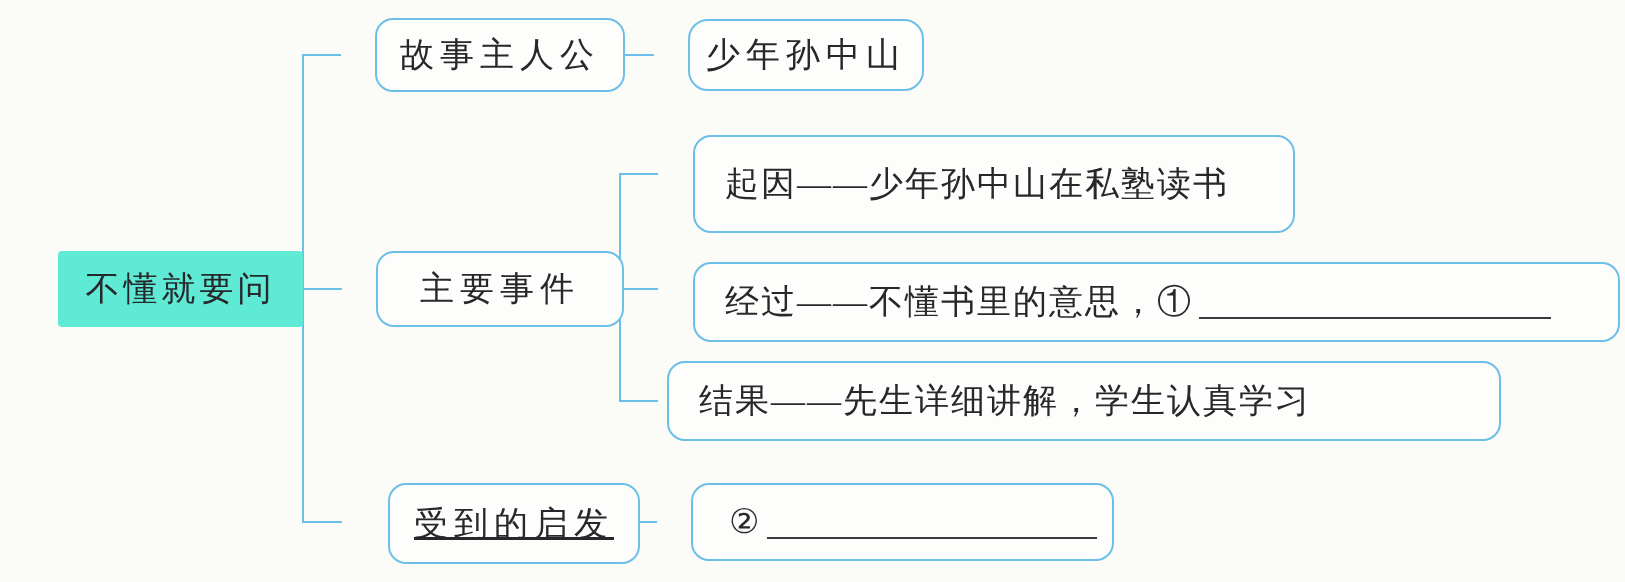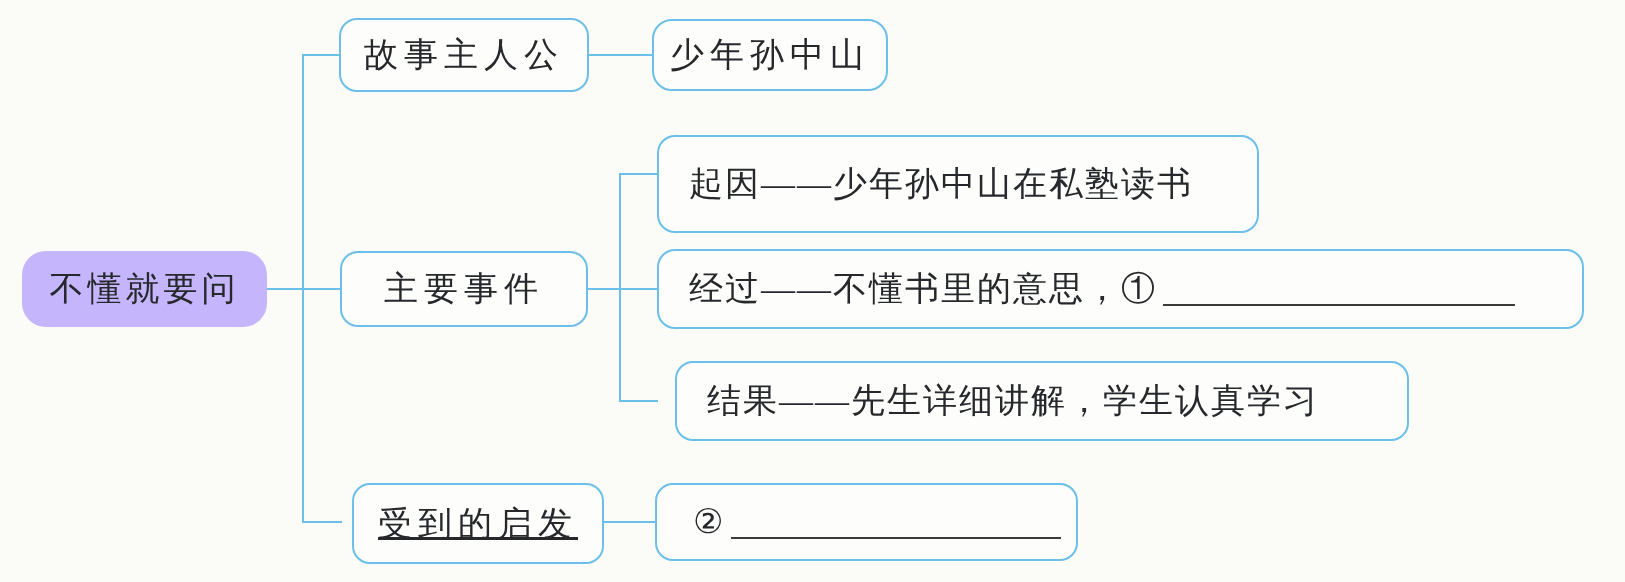--- a/index.html
+++ b/index.html
@@ -21,31 +21,32 @@
     box-sizing: border-box;
     background: #fdfdfb;
     border: 2px solid #6cbfe8;
     border-radius: 18px;
     display: flex;
     align-items: center;
     justify-content: center;
     font-size: 34px;
     line-height: 1;
     white-space: nowrap;
+    margin-left: 36px;
   }
   .node.label { letter-spacing: 6px; }
   .node.detail {
     justify-content: flex-start;
     padding-left: 30px;
     letter-spacing: 2px;
   }
   .node.root {
-    background: #c4b5fd;
+    background: #5eead4;
     border: none;
-    border-radius: 24px;
+    border-radius: 4px;
     letter-spacing: 4px;
   }
   .line {
     position: absolute;
     background: #6cbfe8;
   }
   .h { height: 2px; }
   .v { width: 2px; }
   .blank {
     display: inline-block;
@@ -74,25 +75,25 @@
   <div class="line h" style="left:619px; top:400px; width:39px;"></div>
   <div class="line h" style="left:590px; top:521px; width:67px;"></div>
 
   <div class="node root" style="left:22px; top:251px; width:245px; height:76px;">不懂就要问</div>
 
   <div class="node label" style="left:339px; top:18px; width:250px; height:74px;">故事主人公</div>
   <div class="node label" style="left:652px; top:19px; width:236px; height:72px;border-radius:20px;">少年孙中山</div>
 
   <div class="node label" style="left:340px; top:251px; width:248px; height:76px;">主要事件</div>
   <div class="node detail" style="left:657px; top:135px; width:602px; height:98px;">起因——少年孙中山在私塾读书</div>
-  <div class="node detail" style="left:657px; top:249px; width:927px; height:80px;">
+  <div class="node detail" style="left:657px; top:262px; width:927px; height:80px;">
     <span>经过——不懂书里的意思，①</span>
       <span class="blank w1"></span>
   </div>
-  <div class="node detail" style="left:675px; top:361px; width:734px; height:80px;">结果——先生详细讲解，学生认真学习</div>
+  <div class="node detail" style="left:631px; top:361px; width:834px; height:80px;">结果——先生详细讲解，学生认真学习</div>
 
   <div class="node label" style="left:352px; top:483px; width:252px; height:81px;text-decoration:underline;">受到的启发</div>
   <div class="node detail" style="left:655px; top:483px; width:423px; height:78px; padding-left:36px;">
     <span>②</span>
       <span class="blank w2"></span>
   </div>
 
 </div>
 
 </body></html>

